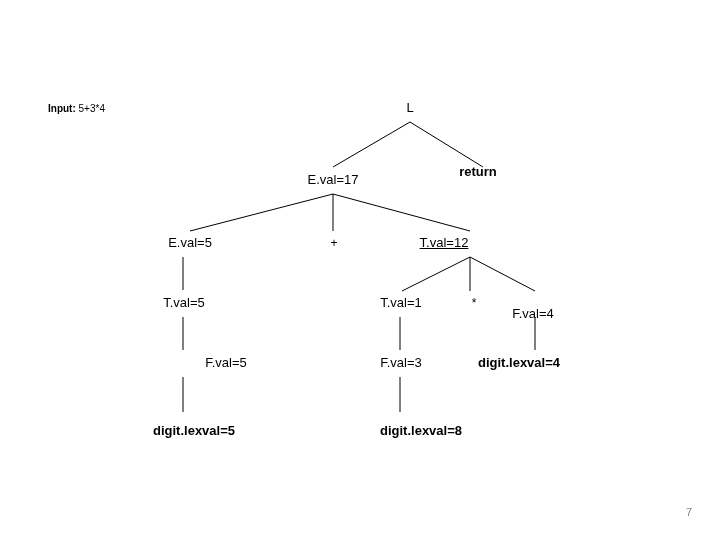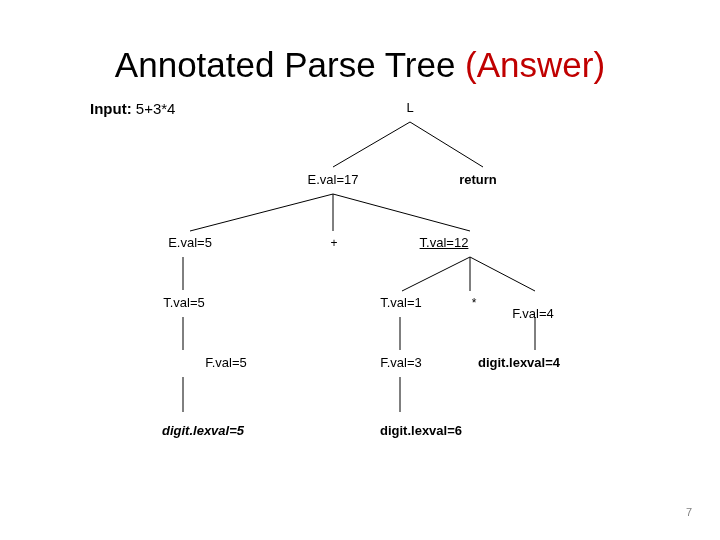--- a/index.html
+++ b/index.html
@@ -37,24 +37,23 @@
     white-space: nowrap;
   }
   .title .title-main { color: #000000; }
   .title .title-accent { color: #C00000; }
 
   
   .input-caption {
     position: absolute;
     left: 48px;
     top: 100px;
-    font-size: 15px;
+    font-size: 10px;
     line-height: 17px;
     white-space: nowrap;
-    margin-left: 42px;
   }
   .input-caption .lbl { font-weight: bold; }
   .input-caption .val { font-weight: 400; }
 
   
   #edges {
     position: absolute;
     left: 0; top: 0;
     width: 720px;
     height: 540px;
@@ -81,23 +80,20 @@
     font-size: 11px;
     color: #808080;
     text-align: right;
   }
 </style>
 </head>
 <body>
 
 <div id="slide" style="background: rgb(255, 255, 255);">
 
-  <div class="title">
-    <span class="title-main">Annotated Parse Tree </span><span class="title-accent" style="color: rgb(192, 0, 0);">(Answer)</span>
-  </div>
 
   <div class="input-caption">
     <span class="lbl">Input:</span>
     <span class="val">5+3*4</span>
   </div>
 
   <svg id="edges" viewBox="0 0 720 540" width="720" height="540">
       <line x1="410" y1="122" x2="333" y2="167" stroke="#000000" stroke-width="1"></line>
       <line x1="410" y1="122" x2="483" y2="167" stroke="#000000" stroke-width="1"></line>
       <line x1="333" y1="194" x2="190" y2="231" stroke="#000000" stroke-width="1"></line>
@@ -110,30 +106,30 @@
       <line x1="183" y1="317" x2="183" y2="350" stroke="#000000" stroke-width="1"></line>
       <line x1="400" y1="317" x2="400" y2="350" stroke="#000000" stroke-width="1"></line>
       <line x1="535" y1="317" x2="535" y2="350" stroke="#000000" stroke-width="1"></line>
       <line x1="183" y1="377" x2="183" y2="412" stroke="#000000" stroke-width="1"></line>
       <line x1="400" y1="377" x2="400" y2="412" stroke="#000000" stroke-width="1"></line>
     </svg>
 
   <div id="nodes-layer">
       <div class="node" style="left: 410px; top: 108px;">L</div>
       <div class="node" style="left: 333px; top: 180px;">E.val=17</div>
-      <div class="node bold" style="left: 478px; top: 180px; text-align: center;">return</div>
+      <div class="node bold" style="left: 478px; top: 172px; text-align: center;">return</div>
       <div class="node" style="left: 190px; top: 243px;">E.val=5</div>
       <div class="node op" style="left: 334px; top: 243px;">+</div>
       <div class="node" style="left: 444px; top: 243px; text-decoration: underline;">T.val=12</div>
       <div class="node" style="left: 184px; top: 303px;">T.val=5</div>
       <div class="node" style="left: 401px; top: 303px;">T.val=1</div>
       <div class="node op" style="left: 474px; top: 303px;">*</div>
       <div class="node" style="left: 533px; top: 314px;">F.val=4</div>
       <div class="node" style="left: 184px; top: 363px; margin-left: 42px;">F.val=5</div>
       <div class="node" style="left: 401px; top: 363px;">F.val=3</div>
       <div class="node bold" style="left: 519px; top: 363px;">digit.lexval=4</div>
-      <div class="node bold" style="left: 203px; top: 431px; font-style: italic;">digit.lexval=5</div>
-      <div class="node bold" style="left: 421px; top: 431px;">digit.lexval=6</div>
+      <div class="node bold" style="left: 194px; top: 431px;">digit.lexval=5</div>
+      <div class="node bold" style="left: 421px; top: 431px;">digit.lexval=8</div>
     </div>
 
   <div class="page-number" style="color: rgb(128, 128, 128);">7</div>
 
 </div>
 
 </body></html>

